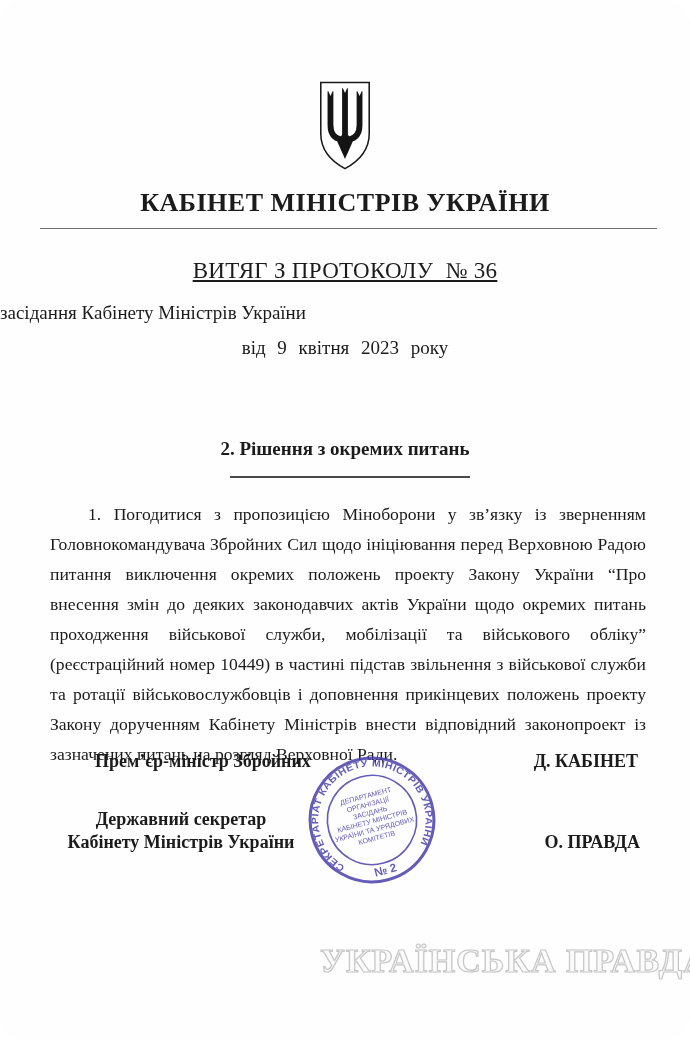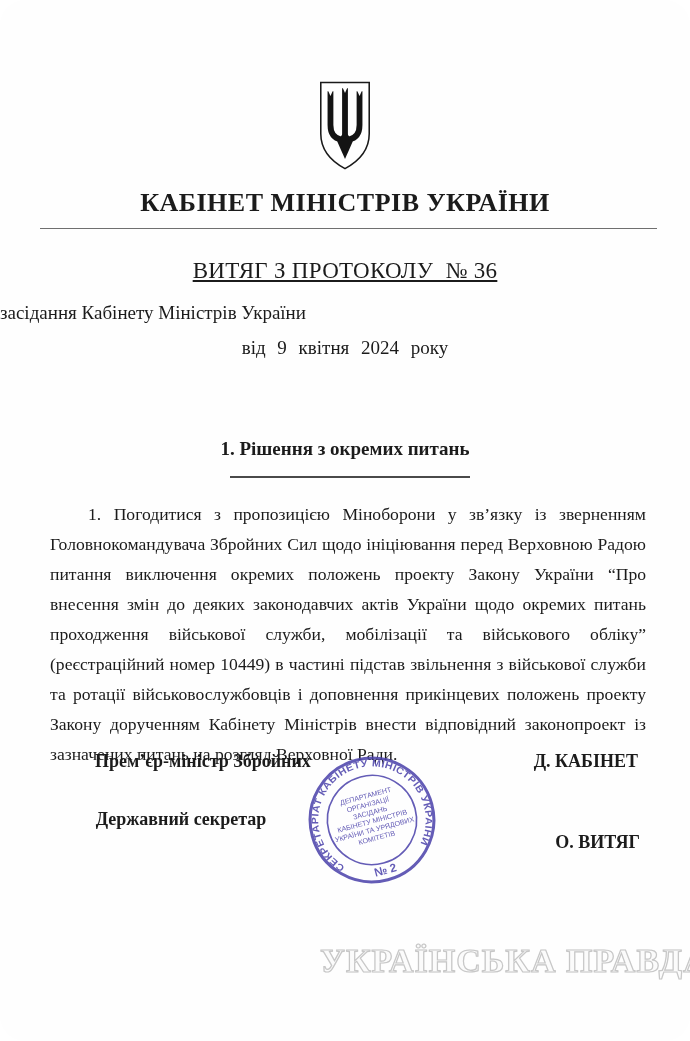--- a/index.html
+++ b/index.html
@@ -135,33 +135,34 @@
       <path d="M43.5,9 h7 l-3.5,8 z"></path>
       <path d="M28.5,6 h7 l-3.5,8 z"></path>
     </g>
   </svg>
 
   <div class="org-name">КАБІНЕТ МІНІСТРІВ УКРАЇНИ</div>
   <div class="header-rule"></div>
 
   <div class="doc-title">ВИТЯГ З ПРОТОКОЛУ  № 36</div>
   <div class="session-line">засідання Кабінету Міністрів України</div>
-  <div class="date-line">від 9 квітня 2024 року</div>
+  <div class="date-line">від 9 квітня 2023 року</div>
 
-  <div class="section-heading">1. Рішення з окремих питань</div>
+  <div class="section-heading">2. Рішення з окремих питань</div>
   <div class="section-underline"></div>
 
   <div class="body-paragraph">1. Погодитися з пропозицією Міноборони у зв’язку із зверненням Головнокомандувача Збройних Сил щодо ініціювання перед Верховною Радою питання виключення окремих положень проекту Закону України “Про внесення змін до деяких законодавчих актів України щодо окремих питань проходження військової служби, мобілізації та військового обліку” (реєстраційний номер 10449) в частині підстав звільнення з військової служби та ротації військовослужбовців і доповнення прикінцевих положень проекту Закону дорученням Кабінету Міністрів внести відповідний законопроект із зазначених питань на розгляд Верховної Ради.</div>
 
   <div class="sig-pm-title">Прем’єр-міністр Збройних</div>
   <div class="sig-pm-name">Д. КАБІНЕТ</div>
   <div class="sig-sec-title">
     <span>Державний секретар</span><br>
+    <span>Кабінету Міністрів України</span>
   </div>
-  <div class="sig-sec-name">О. ВИТЯГ</div>
+  <div class="sig-sec-name">О. ПРАВДА</div>
 
   <svg class="stamp" width="152" height="152" viewBox="0 0 150 150" aria-hidden="true">
     <g transform="rotate(-15 75 75)" fill="none" stroke="#4b42ab">
       <circle cx="75" cy="75" r="61" stroke-width="3"></circle>
       <circle cx="75" cy="75" r="44" stroke-width="1.6"></circle>
       <path id="stamp-ring-path" d="M37.5,112.5 A53,53 0 1 1 112.5,112.5" stroke="none"></path>
       <g fill="#4b42ab" stroke="none" font-family="Liberation Sans, sans-serif">
         <text font-size="9.5" font-weight="bold" letter-spacing="0.4">
           <textPath href="#stamp-ring-path" textLength="246" lengthAdjust="spacingAndGlyphs">СЕКРЕТАРІАТ КАБІНЕТУ МІНІСТРІВ УКРАЇНИ</textPath>
         </text>

